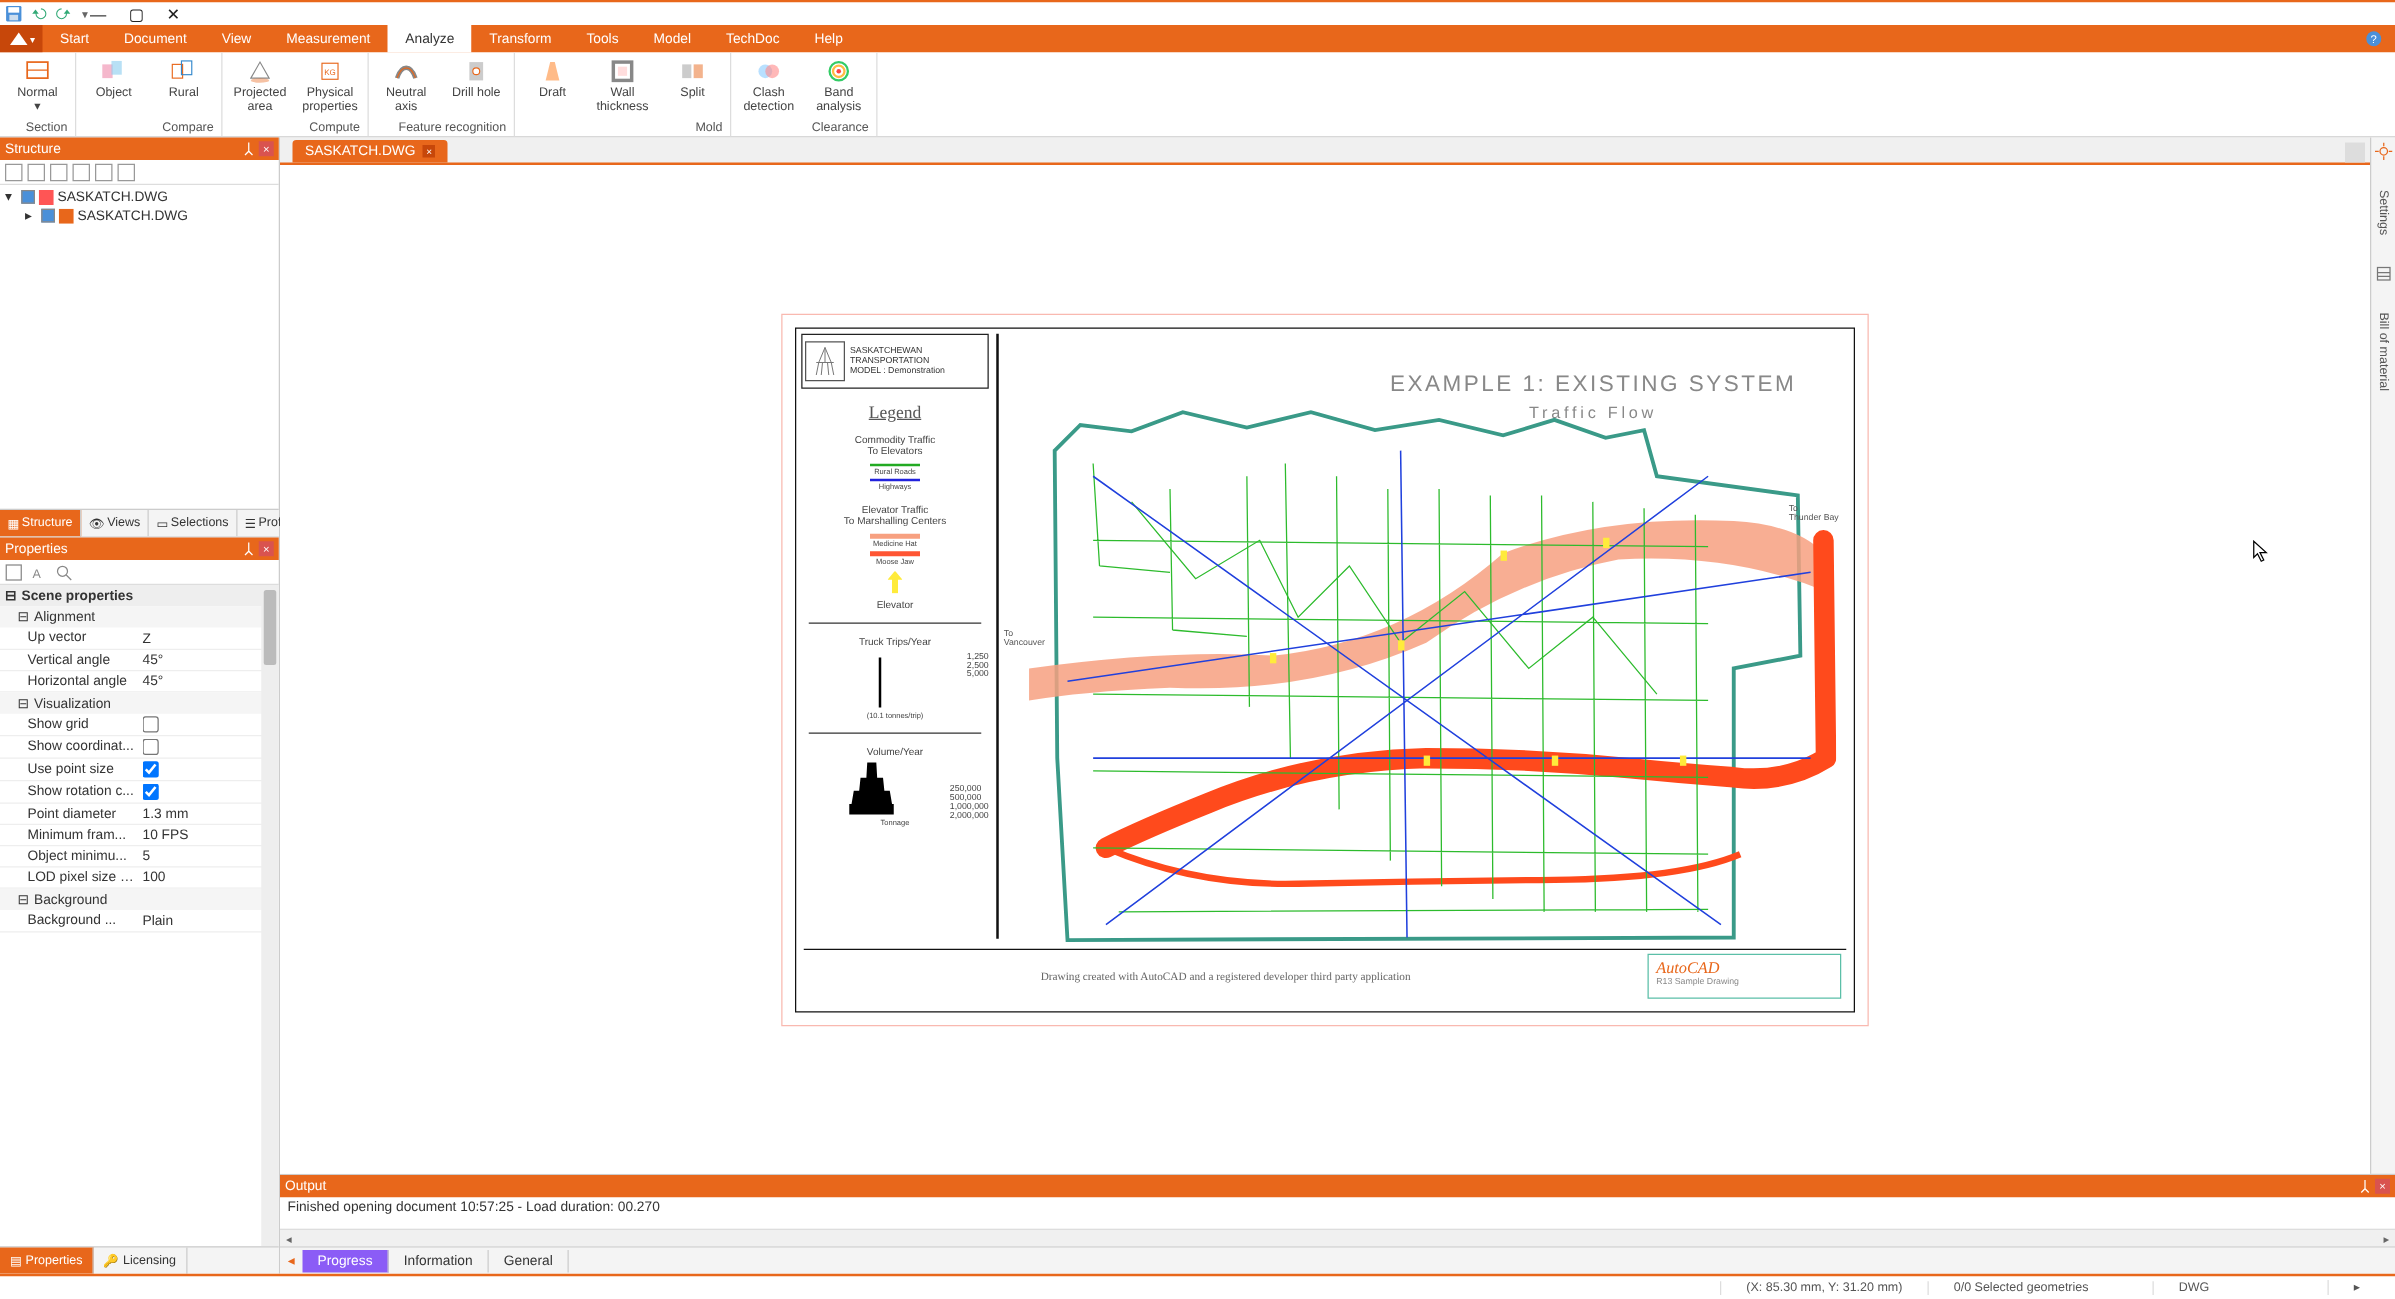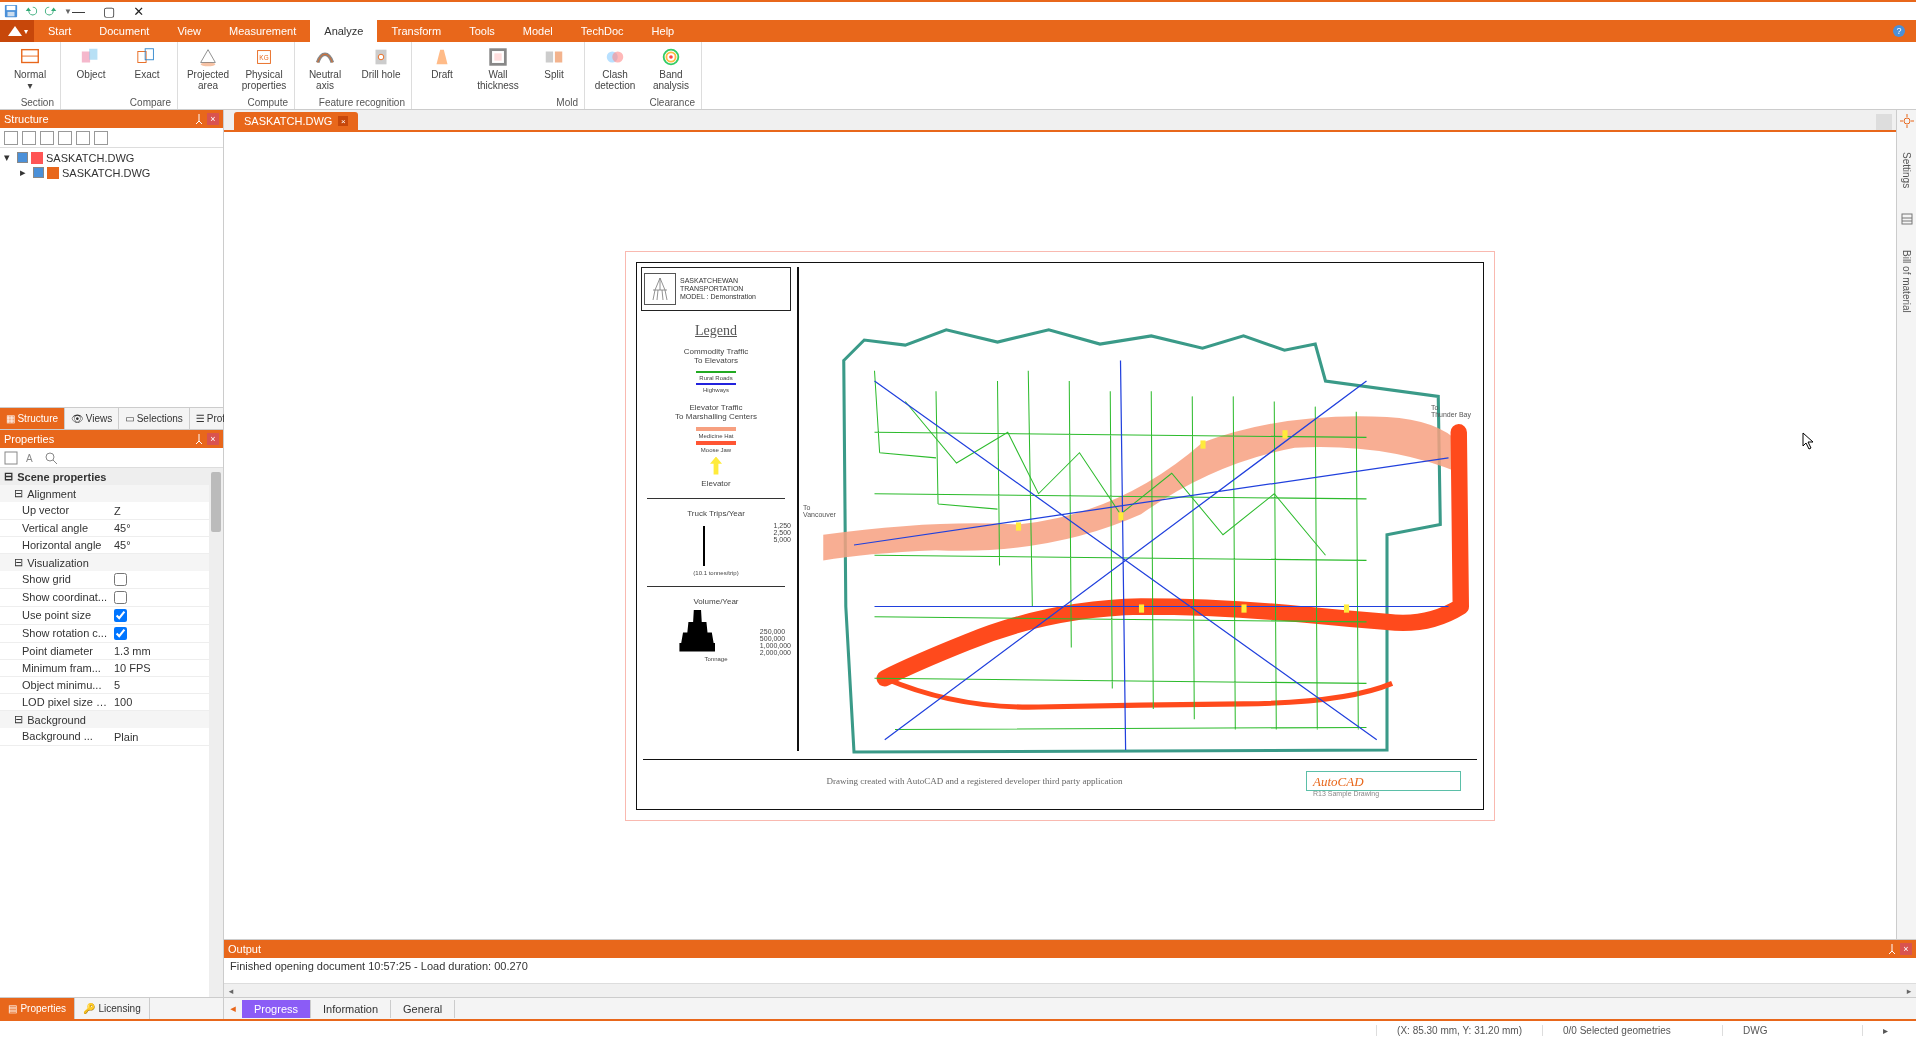--- a/index.html
+++ b/index.html
@@ -75,21 +75,21 @@
 .leg-hr { border-top:1px solid #333; margin:10px 6px; }
 .leg-icon-elev { width:12px; height:18px; background:#ffeb3b; margin:4px auto; clip-path: polygon(30% 100%, 30% 40%, 0 40%, 50% 0, 100% 40%, 70% 40%, 70% 100%);}
 .leg-tower { width:36px; height:42px; background:#000; margin:4px auto; clip-path: polygon(40% 0,60% 0,62% 30%,75% 30%,78% 55%,90% 55%,95% 80%,100% 80%,100% 100%,0 100%,0 80%,5% 80%,10% 55%,22% 55%,25% 30%,38% 30%);}
 .leg-truck-line { width:2px; height:40px; background:#000; margin:4px auto;}
 .map-area { position:absolute; left:168px; right:6px; top:6px; bottom:58px; }
 .map-title { position:absolute; top:28px; right:40px; font-family: serif; font-size:18px; color:#888; letter-spacing:2px; text-align:center;}
 .map-sub { font-size:13px; letter-spacing:3px; display:block; margin-top:4px;}
 .sk-outline { position:absolute; inset:30px 8px 8px 8px;}
 .footer-box { position:absolute; left:6px; right:6px; bottom:6px; height:44px; border-top:1px solid #111; display:flex; align-items:center;}
 .footer-text { flex:1; text-align:center; font-size:9px; color:#666; font-family:serif;}
-.autocad-box { width:155px; height:20px; border:1px solid #5bbfa8; margin-right:16px; padding:2px 6px;}
+.autocad-box { width:155px; height:36px; border:1px solid #5bbfa8; margin-right:4px; padding:2px 6px;}
 .autocad-box .ac1 { color:#e8671b; font-family:serif; font-style:italic; font-size:13px;}
 .autocad-box .ac2 { color:#888; font-size:7px;}
 .right-rail { width:20px; background:#f4f4f4; border-left:1px solid #ccc; display:flex; flex-direction:column; align-items:center; padding-top:4px; gap:20px;}
 .right-rail .vr-tab { writing-mode: vertical-rl; font-size:10px; color:#555; cursor:pointer; padding:4px 0;}
 .right-rail .vr-ic { width:14px; height:14px; }
 .output-panel { height:58px; border-top:1px solid #ccc; display:flex; flex-direction:column;}
 .output-body { flex:1; padding:2px 6px; font-size:11px; color:#333; background:#fff; position:relative;}
 .output-scroll { height:14px; background:#f0f0f0; border-top:1px solid #ddd; position:relative;}
 .output-scroll .ar { position:absolute; top:0; width:14px; height:14px; display:flex; align-items:center; justify-content:center; font-size:9px; color:#666;}
 .output-scroll .ar.l { left:0;} .output-scroll .ar.r { right:0;}
@@ -174,21 +174,21 @@
               <rect x="2" y="6" width="9" height="12" fill="#e8a" opacity=".6"></rect>
               <rect x="10" y="3" width="9" height="12" fill="#8ce" opacity=".6"></rect>
             </svg>
             <div class="ri-label">Object</div>
           </div>
         <div class="ribbon-item">
             <svg class="ri-icon" viewBox="0 0 24 24">
               <rect x="2" y="6" width="9" height="12" fill="none" stroke="#e8671b"></rect>
               <rect x="10" y="3" width="9" height="12" fill="none" stroke="#38c"></rect>
             </svg>
-            <div class="ri-label">Exact</div>
+            <div class="ri-label">Rural</div>
           </div>
       </div>
       <div class="label">Compare</div>
     </div>
     <div class="ribbon-group">
       <div class="items">
         <div class="ribbon-item">
             <svg class="ri-icon" viewBox="0 0 24 24">
               <polygon points="4,18 12,4 20,18" fill="none" stroke="#888"></polygon>
               <ellipse cx="12" cy="20" rx="8" ry="2" fill="#e8671b" opacity=".4"></ellipse>
@@ -476,20 +476,21 @@
                   <div style="font-size:6px;">(10.1 tonnes/trip)</div>
                   <div class="leg-hr"></div>
                   <div>Volume/Year</div>
                   <div style="display:flex;justify-content:center;gap:6px;align-items:flex-end;">
                       <div class="leg-tower"></div>
                       <div style="font-size:7px;text-align:left;"><span>250,000</span><br><span>500,000</span><br><span>1,000,000</span><br><span>2,000,000</span></div>
                     </div>
                   <div style="font-size:6px;">Tonnage</div>
                 </div>
                 <div class="map-area">
+                  <div class="map-title"><span>EXAMPLE 1: EXISTING SYSTEM</span><span class="map-sub">Traffic Flow</span></div>
                   <svg class="sk-outline" viewBox="0 0 640 470" preserveAspectRatio="none">
 
                     <path d="M30 60 L50 40 L90 45 L130 30 L180 42 L230 30 L280 44 L330 36 L380 48 L420 36 L460 50 L490 44 L500 80 L610 95 L612 220 L560 230 L560 440 L40 442 L32 300 Z" fill="none" stroke="#3a9a88" stroke-width="3"></path>
 
                     <path d="M10 230 Q120 215 200 220 Q300 210 380 140 Q460 110 560 115 Q610 118 630 140 L632 170 Q560 140 470 145 Q390 160 320 210 Q230 250 120 245 Q50 248 10 255 Z" fill="#f7a080" opacity="0.85"></path>
 
                     <path d="M630 130 L632 300 Q600 320 560 315 Q520 312 480 308 Q400 300 320 300 Q230 302 150 335 Q100 355 70 370" fill="none" stroke="#ff4a1c" stroke-width="16" stroke-linecap="round" stroke-linejoin="round"></path>
                     <path d="M70 370 Q140 400 220 398 Q320 396 420 395 Q520 394 565 375" fill="none" stroke="#ff4a1c" stroke-width="5"></path>
 
                     <g stroke="#2dbb2d" stroke-width="1" fill="none">

